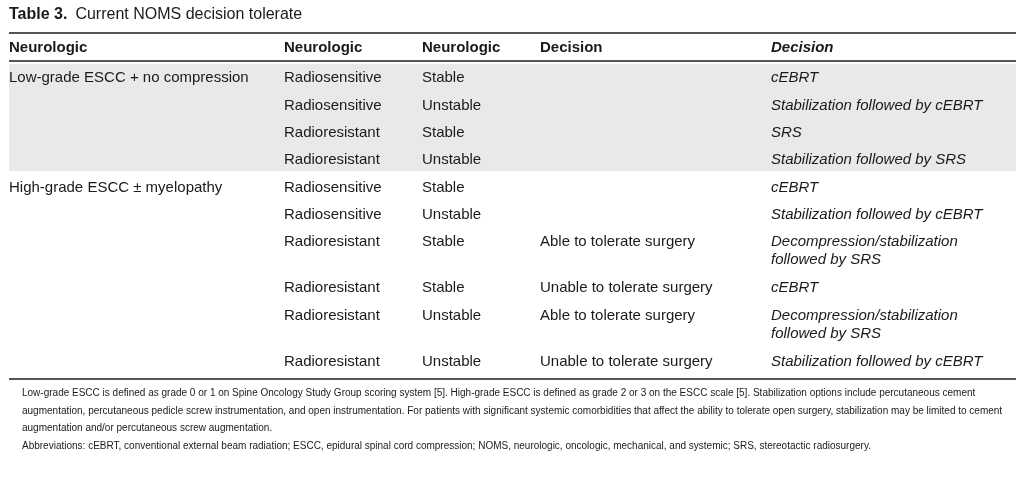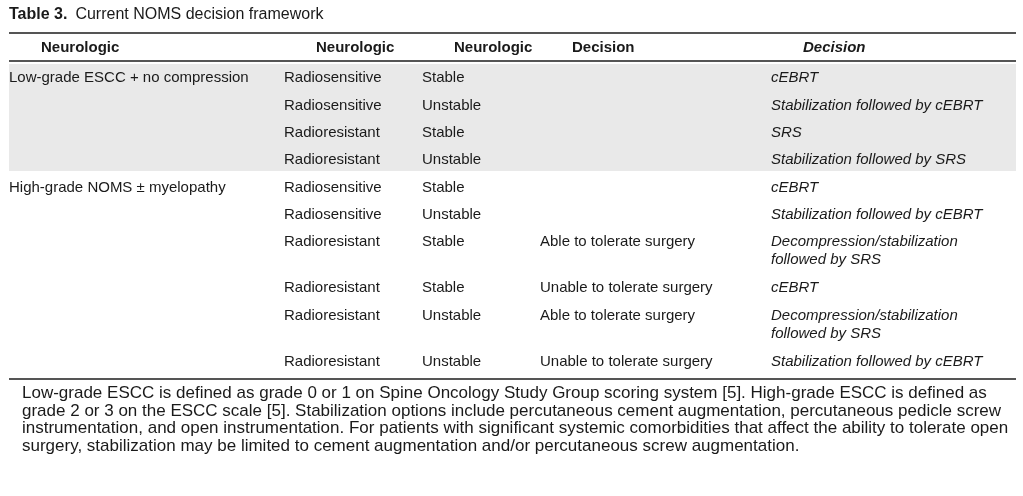--- a/index.html
+++ b/index.html
@@ -40,43 +40,43 @@
     width: 1007px;
     height: 107px;
     background: #e9e9e9;
   }
   .cell {
     position: absolute;
     font-size: 15px;
     line-height: 18px;
     white-space: nowrap;
   }
-  .hdr { font-weight: bold; top: 38px; margin-left: 32px; }
+  .hdr { font-weight: bold; top: 38px; }
   .c0 { left: 9px; }
   .c1 { left: 284px; }
   .c2 { left: 422px; }
   .c3 { left: 540px; }
   .c4 { left: 771px; font-style: italic; }
   .wrap { white-space: normal; width: 240px; }
   .footnote {
     position: absolute;
     left: 22px;
     top: 384px;
     width: 992px;
-    font-size: 17px;
+    font-size: 10px;
     line-height: 17.6px;
     color: #1a1a1a;
   }
   .footnote p { margin: 0; }
 </style>
 </head>
 <body>
 
 <div class="title">
-  <span class="label">Table 3.</span><span>Current NOMS decision framework</span>
+  <span class="label">Table 3.</span><span>Current NOMS decision tolerate</span>
 </div>
 
 <div class="rule top"></div>
 
 <div>
   <div class="cell hdr c0">Neurologic</div>
   <div class="cell hdr c1">Neurologic</div>
   <div class="cell hdr c2">Neurologic</div>
   <div class="cell hdr c3">Decision</div>
   <div class="cell hdr c4">Decision</div>
@@ -106,21 +106,21 @@
   <div class="cell c4" style="top:123px">SRS</div>
 </div>
 
 <div>
   <div class="cell c1" style="top:150px">Radioresistant</div>
   <div class="cell c2" style="top:150px">Unstable</div>
   <div class="cell c4" style="top:150px">Stabilization followed by SRS</div>
 </div>
 
 <div>
-  <div class="cell c0" style="top:178px">High-grade NOMS ± myelopathy</div>
+  <div class="cell c0" style="top:178px">High-grade ESCC ± myelopathy</div>
   <div class="cell c1" style="top:178px">Radiosensitive</div>
   <div class="cell c2" style="top:178px">Stable</div>
   <div class="cell c4" style="top:178px">cEBRT</div>
 </div>
 
 <div>
   <div class="cell c1" style="top:205px">Radiosensitive</div>
   <div class="cell c2" style="top:205px">Unstable</div>
   <div class="cell c4" style="top:205px">Stabilization followed by cEBRT</div>
 </div>
@@ -150,13 +150,14 @@
   <div class="cell c1" style="top:352px">Radioresistant</div>
   <div class="cell c2" style="top:352px">Unstable</div>
   <div class="cell c3" style="top:352px">Unable to tolerate surgery</div>
   <div class="cell c4" style="top:352px">Stabilization followed by cEBRT</div>
 </div>
 
 <div class="rule bottom"></div>
 
 <div class="footnote">
   <p>Low-grade ESCC is defined as grade 0 or 1 on Spine Oncology Study Group scoring system [5]. High-grade ESCC is defined as grade 2 or 3 on the ESCC scale [5]. Stabilization options include percutaneous cement augmentation, percutaneous pedicle screw instrumentation, and open instrumentation. For patients with significant systemic comorbidities that affect the ability to tolerate open surgery, stabilization may be limited to cement augmentation and/or percutaneous screw augmentation.</p>
+  <p>Abbreviations: cEBRT, conventional external beam radiation; ESCC, epidural spinal cord compression; NOMS, neurologic, oncologic, mechanical, and systemic; SRS, stereotactic radiosurgery.</p>
 </div>
 
 </body></html>

